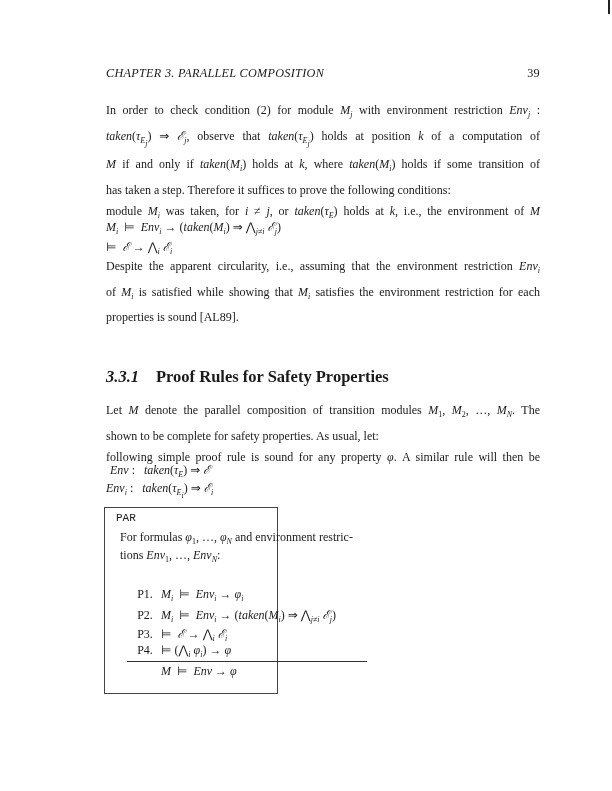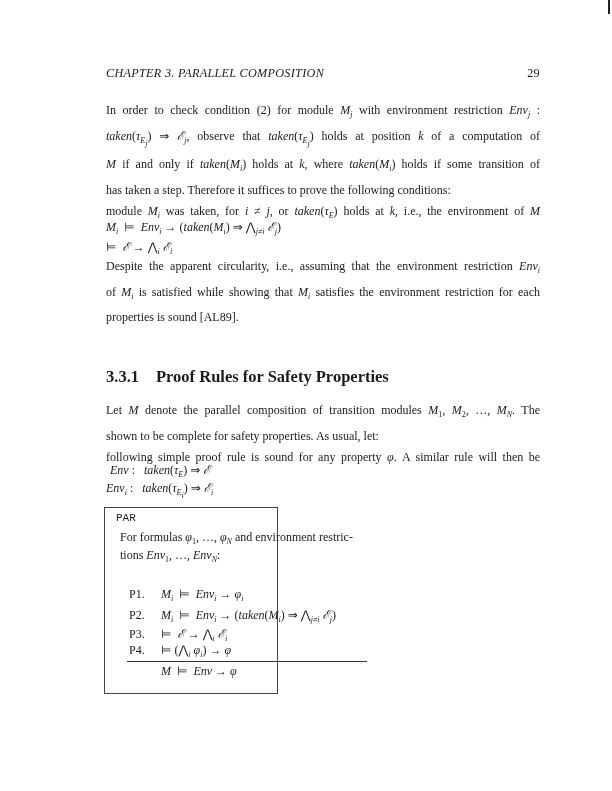--- a/index.html
+++ b/index.html
@@ -6,42 +6,42 @@
   body { width:612px; height:791px; background:#ffffff; position:relative; overflow:hidden;
          font-family:"DejaVu Serif", "Liberation Serif", serif; color:#1a1a1a; }
   .page { position:absolute; left:0; top:0; width:612px; height:791px;border-radius:30px; }
   .runhead { position:absolute; left:106px; top:66px; width:434px; font-size:12.2px; font-style:italic;
              font-family:"Liberation Serif", serif; letter-spacing:0.3px; }
   .runhead .pg { position:absolute; right:0; top:0; font-style:normal; }
   .para { position:absolute; left:106px; width:434px; font-size:12px; line-height:21.3px;
           font-family:"Liberation Serif", serif; text-align:justify; }
   .para .ln { display:block; text-align:justify; text-align-last:justify; white-space:nowrap; }
   .para .ln.last { text-align-last:left; }
-  .math { position:absolute; left:106px; font-size:12px; font-family:"Liberation Serif", serif; }
+  .math { position:absolute; left:106px; font-size:12px; font-family:"Liberation Serif", serif;text-align:center; }
   .math i { font-style:italic; }
   .section { position:absolute; left:106px; top:367px; font-size:16.5px; font-weight:bold;
              font-family:"Liberation Serif", serif; }
-  .section .num { display:inline-block; width:50px; }
+  .section .num { display:inline-block; width:50px;font-style:italic; }
   .boxtitle { position:absolute; left:108px; top:512px; font-family:"Liberation Mono","DejaVu Sans Mono", monospace;
               font-size:11px;padding-left:8px; }
   .realbox { position:absolute; left:104px; top:506px; width:172px; height:188px; border:1px solid #444;
              box-sizing:border-box; width:173px; }
   .edge-mark { position:absolute; right:2px; top:0; width:2px; height:14px; background:#222; }
   sub { font-size:8px; }
 </style>
 </head>
 <body>
 
 <div class="page">
 
   <div class="edge-mark"></div>
 
   <div class="runhead">
     <span>CHAPTER 3.  PARALLEL COMPOSITION</span>
-    <span class="pg">29</span>
+    <span class="pg">39</span>
   </div>
 
   <div class="para" style="top:100px;">
     <span class="ln">In order to check condition (2) for module <i>M<sub>j</sub></i> with environment restriction <i>Env<sub>j</sub></i> :</span>
     <span class="ln"><i>taken</i>(<i>τ<sub>E<sub>j</sub></sub></i>) ⇒ <i>ℰ<sub>j</sub></i>, observe that <i>taken</i>(<i>τ<sub>E<sub>j</sub></sub></i>) holds at position <i>k</i> of a computation of</span>
     <span class="ln"><i>M</i> if and only if <i>taken</i>(<i>M<sub>i</sub></i>) holds at <i>k</i>, where <i>taken</i>(<i>M<sub>i</sub></i>) holds if some transition of</span>
     <span class="ln last">has taken a step. Therefore it suffices to prove the following conditions:</span>
     <span class="ln">module <i>M<sub>i</sub></i> was taken, for <i>i</i> ≠ <i>j</i>, or <i>taken</i>(<i>τ<sub>E</sub></i>) holds at <i>k</i>, i.e., the environment of <i>M</i></span>
   </div>
 

